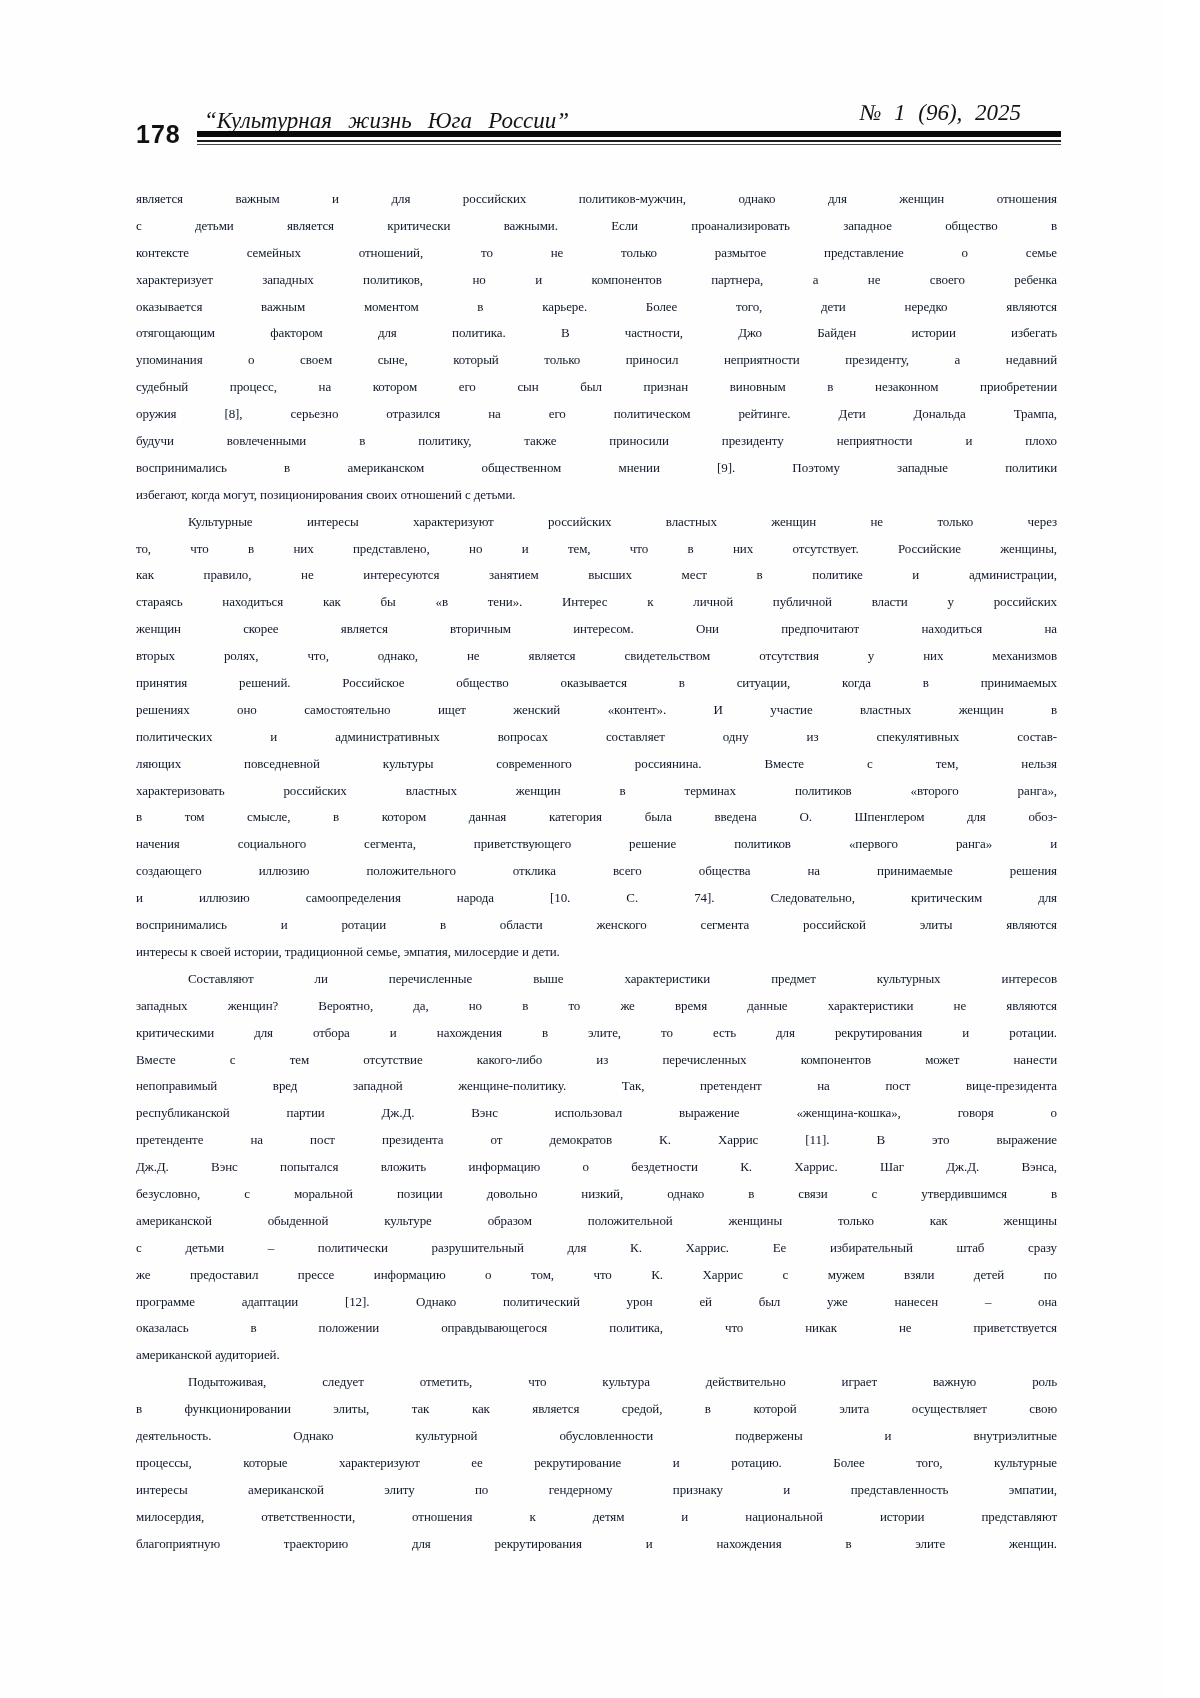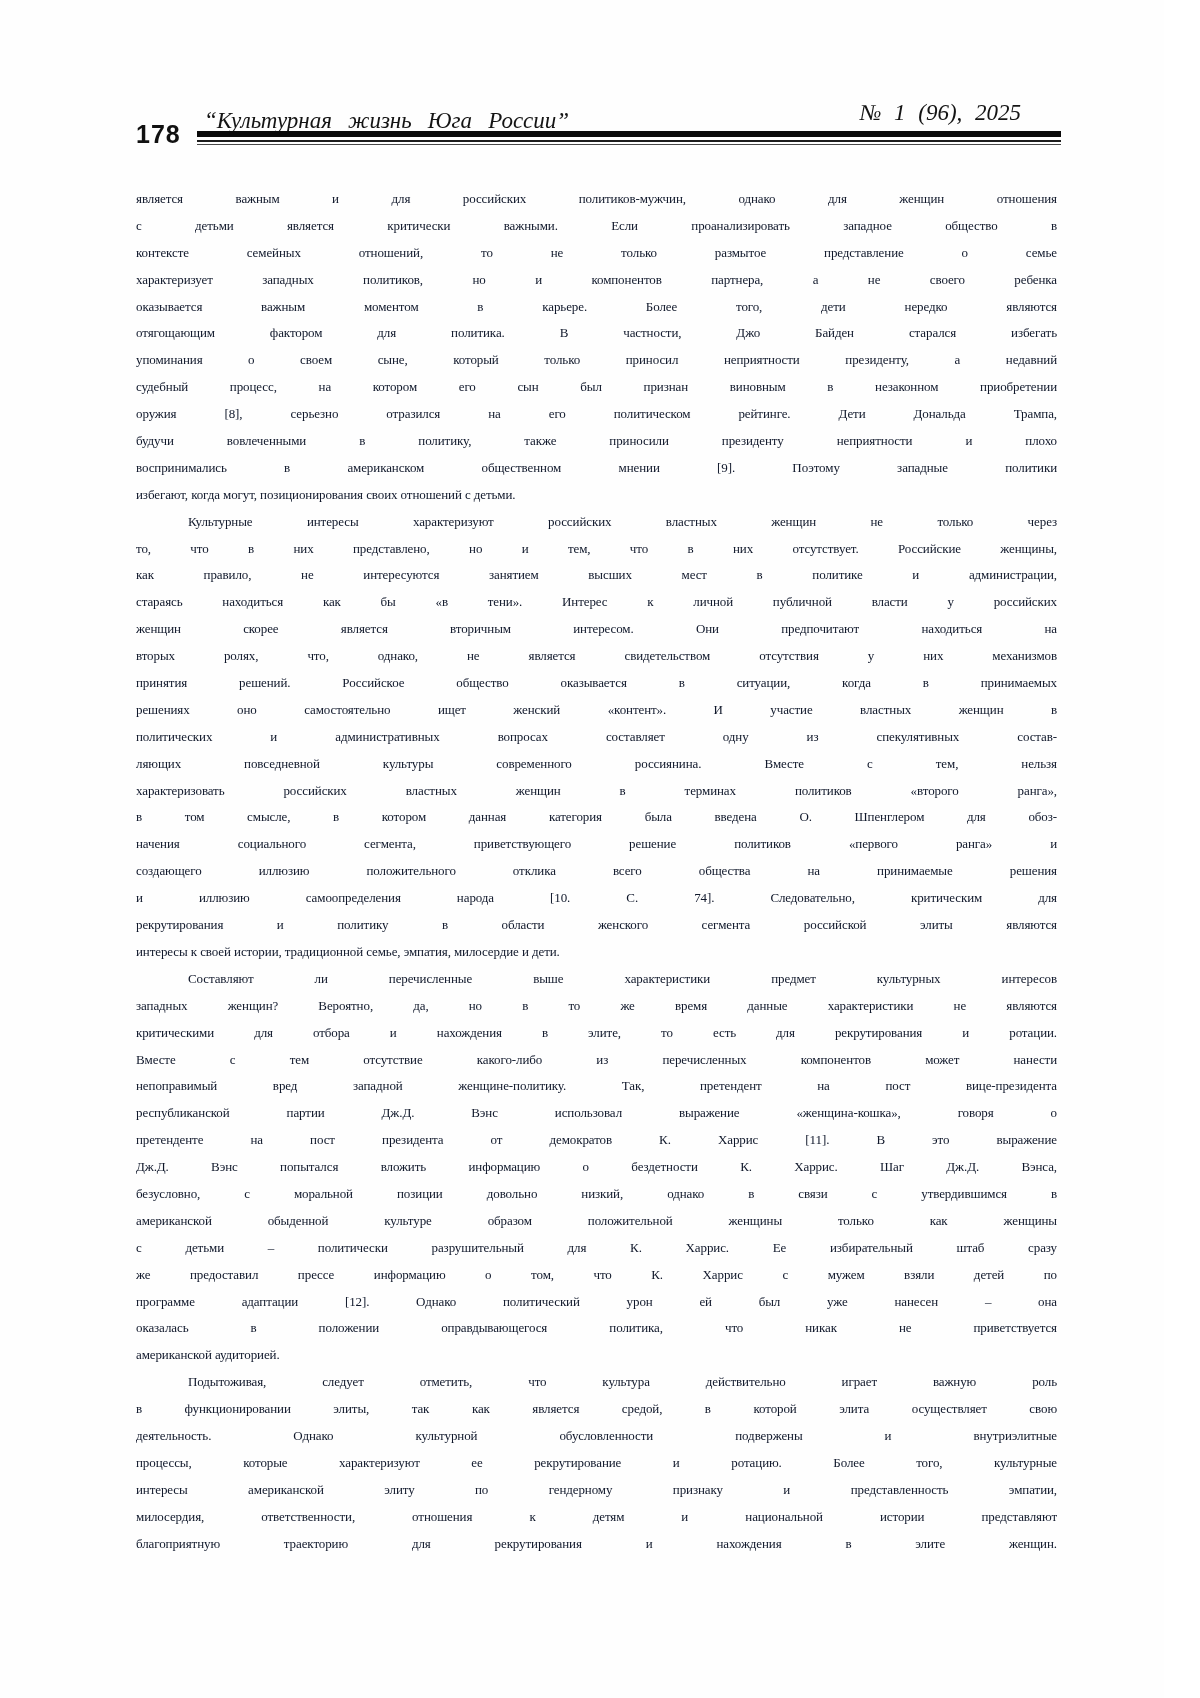--- a/index.html
+++ b/index.html
@@ -96,21 +96,21 @@
       <div class="rule-thin"></div>
     </div>
   </header>
 
   <main class="article">
       <div class="line">является важным и для российских политиков-мужчин, однако для женщин отношения</div>
       <div class="line">с детьми является критически важными. Если проанализировать западное общество в</div>
       <div class="line">контексте семейных отношений, то не только размытое представление о семье</div>
       <div class="line">характеризует западных политиков, но и компонентов партнера, а не своего ребенка</div>
       <div class="line">оказывается важным моментом в карьере. Более того, дети нередко являются</div>
-      <div class="line">отягощающим фактором для политика. В частности, Джо Байден старался избегать</div>
+      <div class="line">отягощающим фактором для политика. В частности, Джо Байден истории избегать</div>
       <div class="line">упоминания о своем сыне, который только приносил неприятности президенту, а недавний</div>
       <div class="line">судебный процесс, на котором его сын был признан виновным в незаконном приобретении</div>
       <div class="line">оружия [8], серьезно отразился на его политическом рейтинге. Дети Дональда Трампа,</div>
       <div class="line">будучи вовлеченными в политику, также приносили президенту неприятности и плохо</div>
       <div class="line">воспринимались в американском общественном мнении [9]. Поэтому западные политики</div>
       <div class="line end">избегают, когда могут, позиционирования своих отношений с детьми.</div>
       <div class="line indent">Культурные интересы характеризуют российских властных женщин не только через</div>
       <div class="line">то, что в них представлено, но и тем, что в них отсутствует. Российские женщины,</div>
       <div class="line">как правило, не интересуются занятием высших мест в политике и администрации,</div>
       <div class="line">стараясь находиться как бы «в тени». Интерес к личной публичной власти у российских</div>
@@ -118,21 +118,21 @@
       <div class="line">вторых ролях, что, однако, не является свидетельством отсутствия у них механизмов</div>
       <div class="line">принятия решений. Российское общество оказывается в ситуации, когда в принимаемых</div>
       <div class="line">решениях оно самостоятельно ищет женский «контент». И участие властных женщин в</div>
       <div class="line">политических и административных вопросах составляет одну из спекулятивных состав-</div>
       <div class="line">ляющих повседневной культуры современного россиянина. Вместе с тем, нельзя</div>
       <div class="line">характеризовать российских властных женщин в терминах политиков «второго ранга»,</div>
       <div class="line">в том смысле, в котором данная категория была введена О. Шпенглером для обоз-</div>
       <div class="line">начения социального сегмента, приветствующего решение политиков «первого ранга» и</div>
       <div class="line">создающего иллюзию положительного отклика всего общества на принимаемые решения</div>
       <div class="line">и иллюзию самоопределения народа [10. С. 74]. Следовательно, критическим для</div>
-      <div class="line">рекрутирования и политику в области женского сегмента российской элиты являются</div>
+      <div class="line">воспринимались и ротации в области женского сегмента российской элиты являются</div>
       <div class="line end">интересы к своей истории, традиционной семье, эмпатия, милосердие и дети.</div>
       <div class="line indent">Составляют ли перечисленные выше характеристики предмет культурных интересов</div>
       <div class="line">западных женщин? Вероятно, да, но в то же время данные характеристики не являются</div>
       <div class="line">критическими для отбора и нахождения в элите, то есть для рекрутирования и ротации.</div>
       <div class="line">Вместе с тем отсутствие какого-либо из перечисленных компонентов может нанести</div>
       <div class="line">непоправимый вред западной женщине-политику. Так, претендент на пост вице-президента</div>
       <div class="line">республиканской партии Дж.Д. Вэнс использовал выражение «женщина-кошка», говоря о</div>
       <div class="line">претенденте на пост президента от демократов К. Харрис [11]. В это выражение</div>
       <div class="line">Дж.Д. Вэнс попытался вложить информацию о бездетности К. Харрис. Шаг Дж.Д. Вэнса,</div>
       <div class="line">безусловно, с моральной позиции довольно низкий, однако в связи с утвердившимся в</div>

